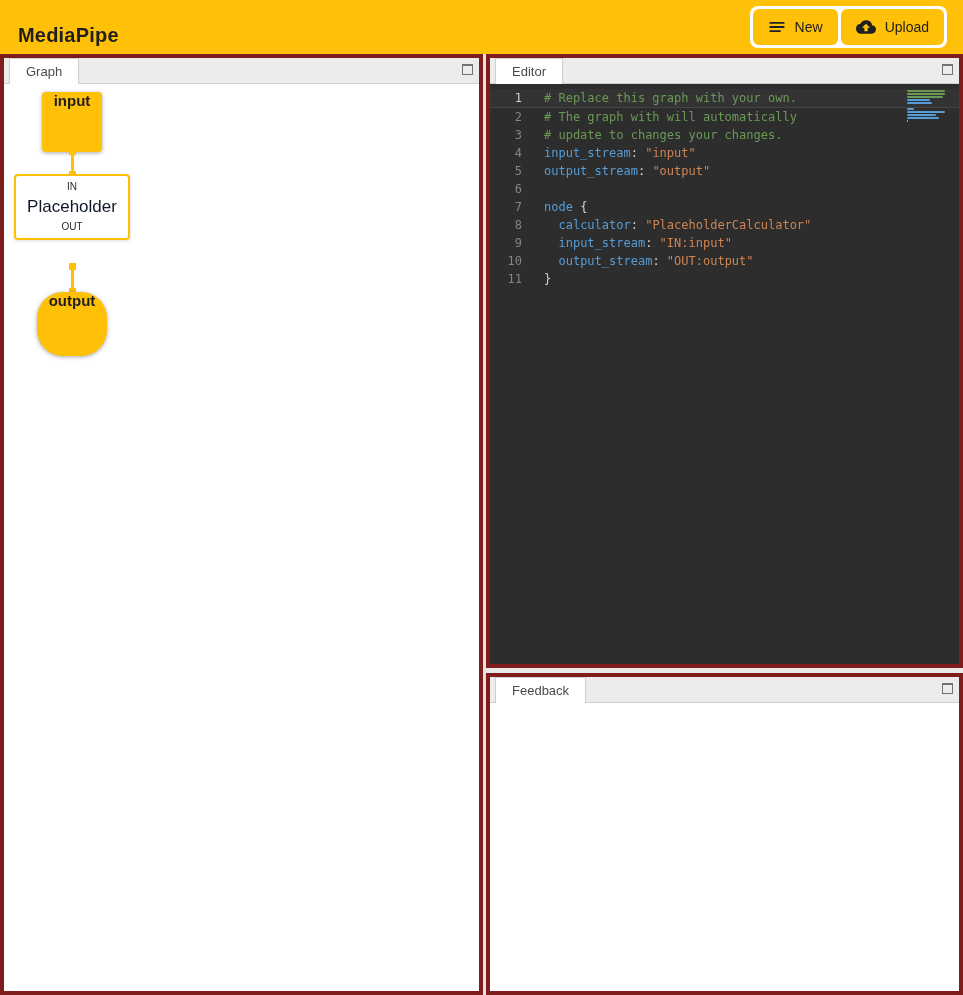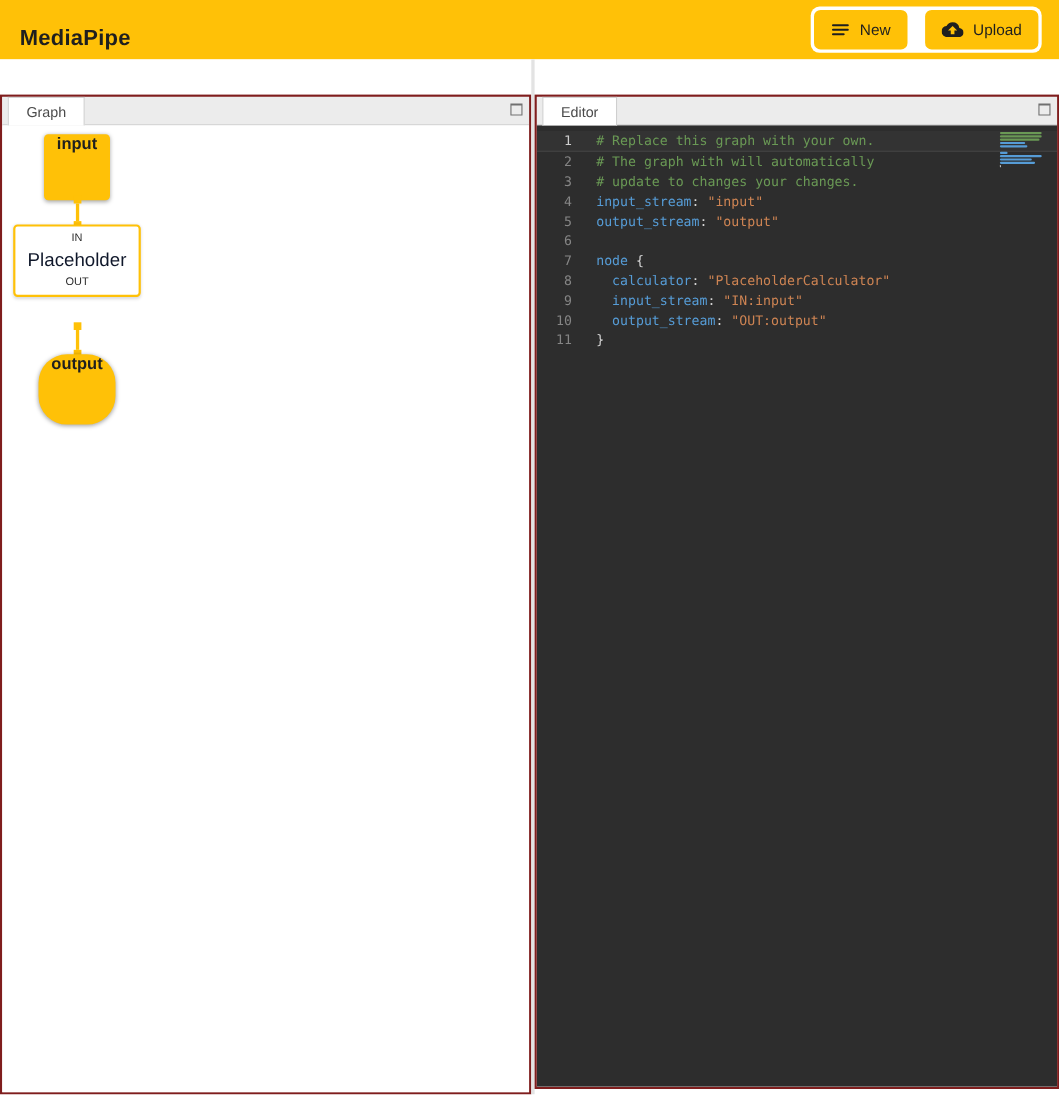--- a/index.html
+++ b/index.html
@@ -3,36 +3,36 @@
 <meta charset="utf-8">
 <style>
   * { margin:0; padding:0; box-sizing:border-box; }
   html,body { width:963px; height:995px; overflow:hidden; background:#fff;
     font-family:"Liberation Sans", sans-serif; }
 
   
   .header { height:54px; background:#FFC107; display:flex; align-items:center;
     justify-content:space-between; padding:0 16px 0 18px; }
   .app-title { font-size:20px; font-weight:bold; color:#1f1f1f; letter-spacing:.2px;margin-top:16px; }
-  .header-actions { background:#fff; border-radius:8px; padding:3px; display:flex; gap:16px; }
+  .header-actions { background:#fff; border-radius:8px; padding:3px; display:flex; gap:3px; }
   .hbtn { background:#FFC107; border:none; border-radius:6px; padding:8px 15px;
     display:flex; align-items:center; gap:9px; cursor:pointer;
     font-size:14px; font-weight:500; color:#1f1f1f; font-family:inherit; }
   .hbtn svg { display:block; }
 
   
   .main { display:flex; height:941px; background:#fff; }
   .v-split { width:3px; background:#e3e3e3; cursor:col-resize; }
   .h-split { height:5px; background:#e9e9e9; cursor:row-resize; }
   .left-col { width:483px; display:flex; flex-direction:column; }
   .right-col { flex:1; display:flex; flex-direction:column; }
 
-  .panel { background:#fff; border:2px solid #7f1d1d; display:flex; flex-direction:column; overflow:hidden;margin-top:32px; }
+  .panel { background:#fff; border:4px solid #7f1d1d; display:flex; flex-direction:column; overflow:hidden; }
   .graph-panel { flex:1; }
-  .editor-panel { height:904px; flex:none; }
+  .editor-panel { height:614px; flex:none; }
   .feedback-panel { flex:1; }
 
   .tabbar { height:26px; flex:none; background:#ececec; border-bottom:1px solid #cfcfcf;
     display:flex; align-items:stretch; position:relative; }
   .tab { background:#fff; border:1px solid #cfcfcf; border-bottom:none; margin-left:5px;
     margin-bottom:-1px; padding:5px 16px 5px; font-size:13px; color:#4a4a4a; z-index:2;
     cursor:pointer; line-height:15px; }
   .max-btn { position:absolute; right:6px; top:6px; width:11px; height:11px;
     border:1px solid #707070; border-top-width:2px; background:transparent; cursor:pointer; }
 

